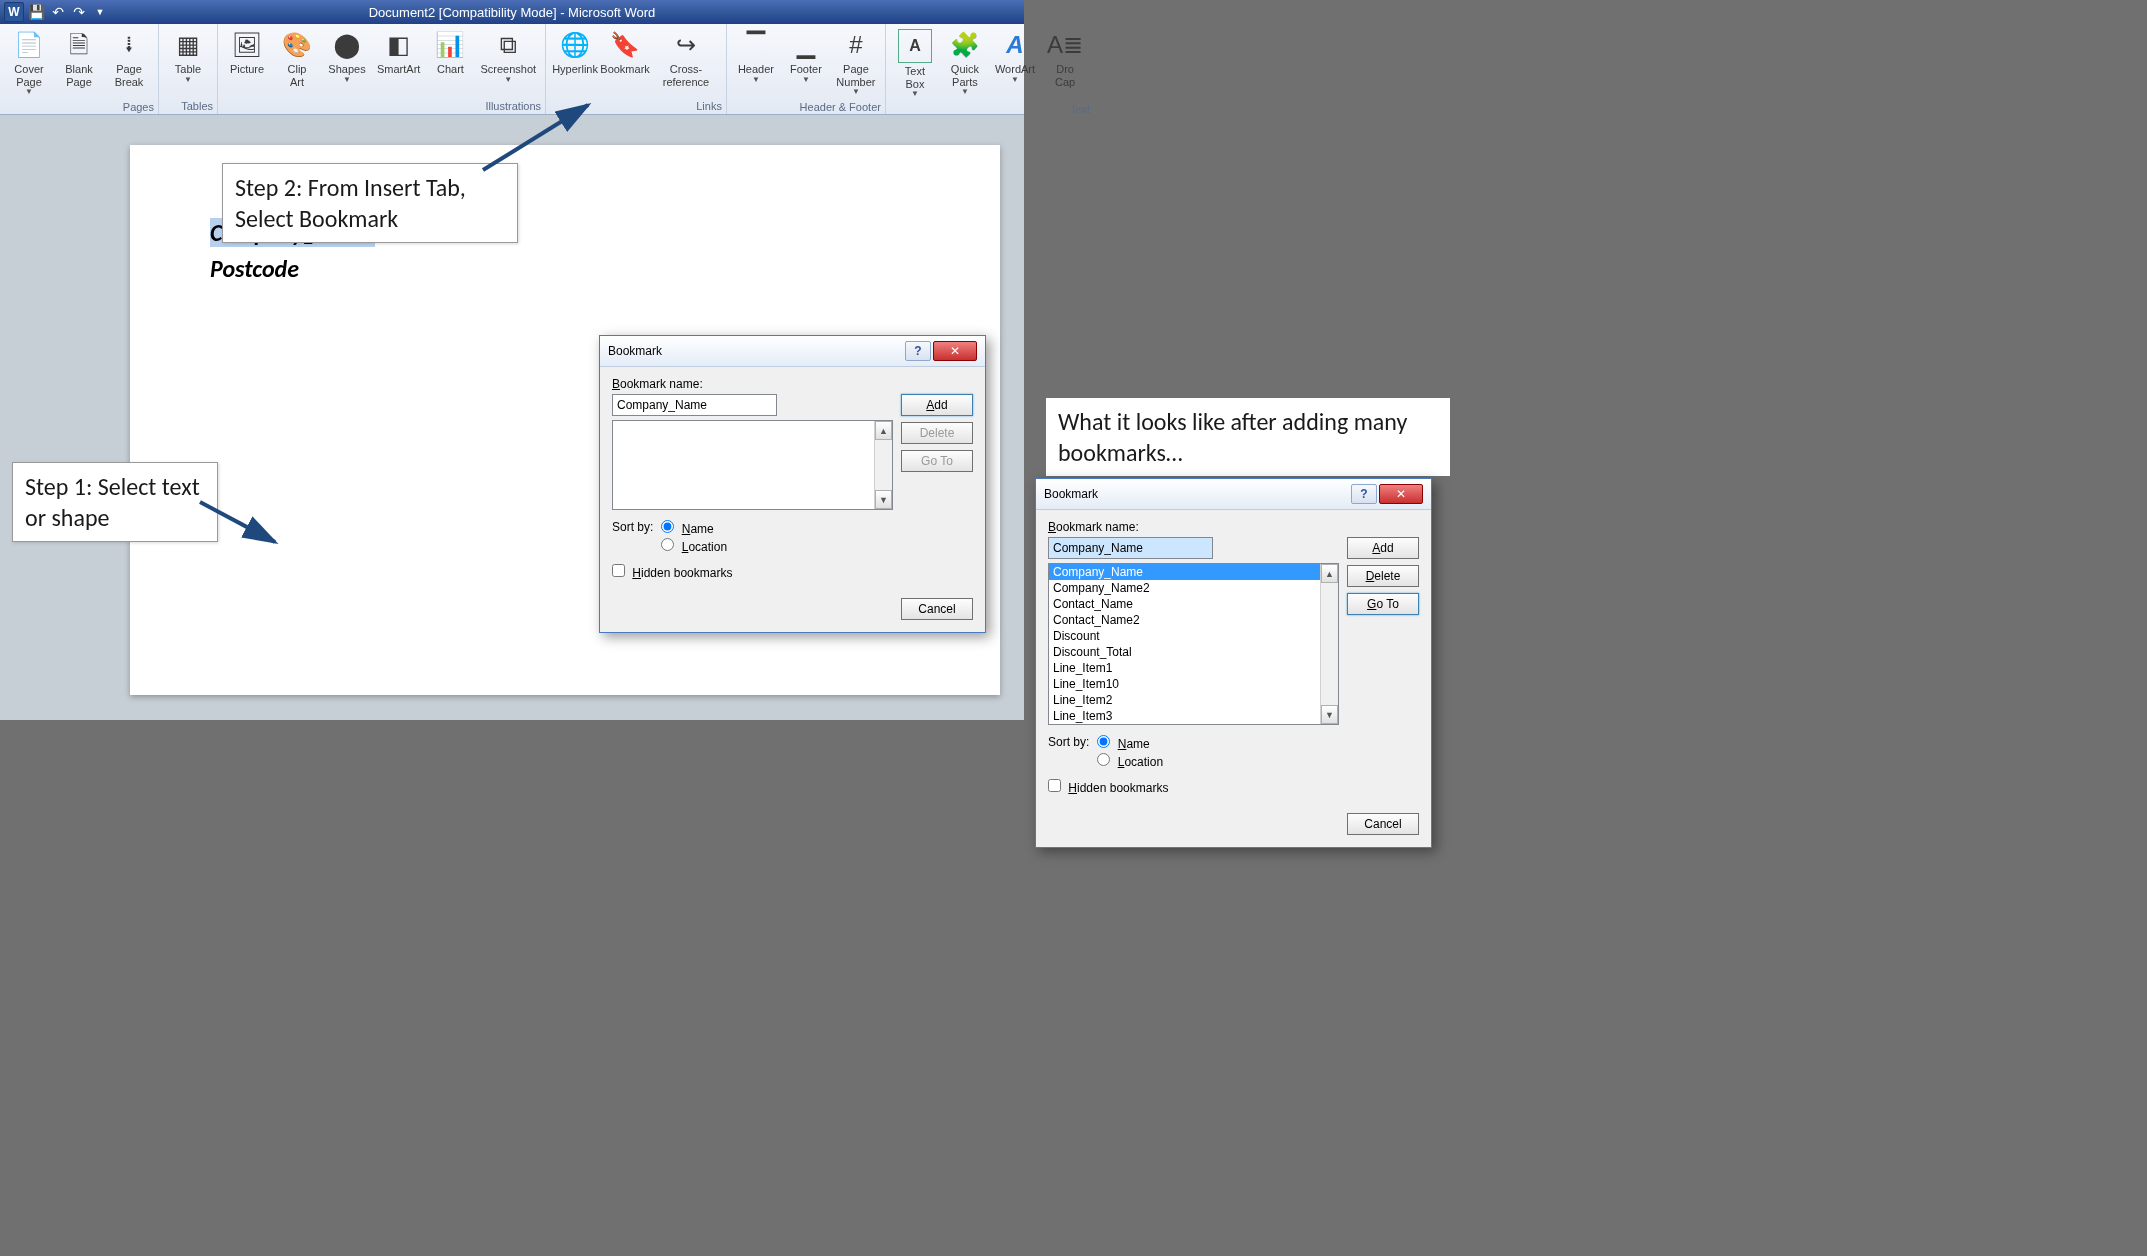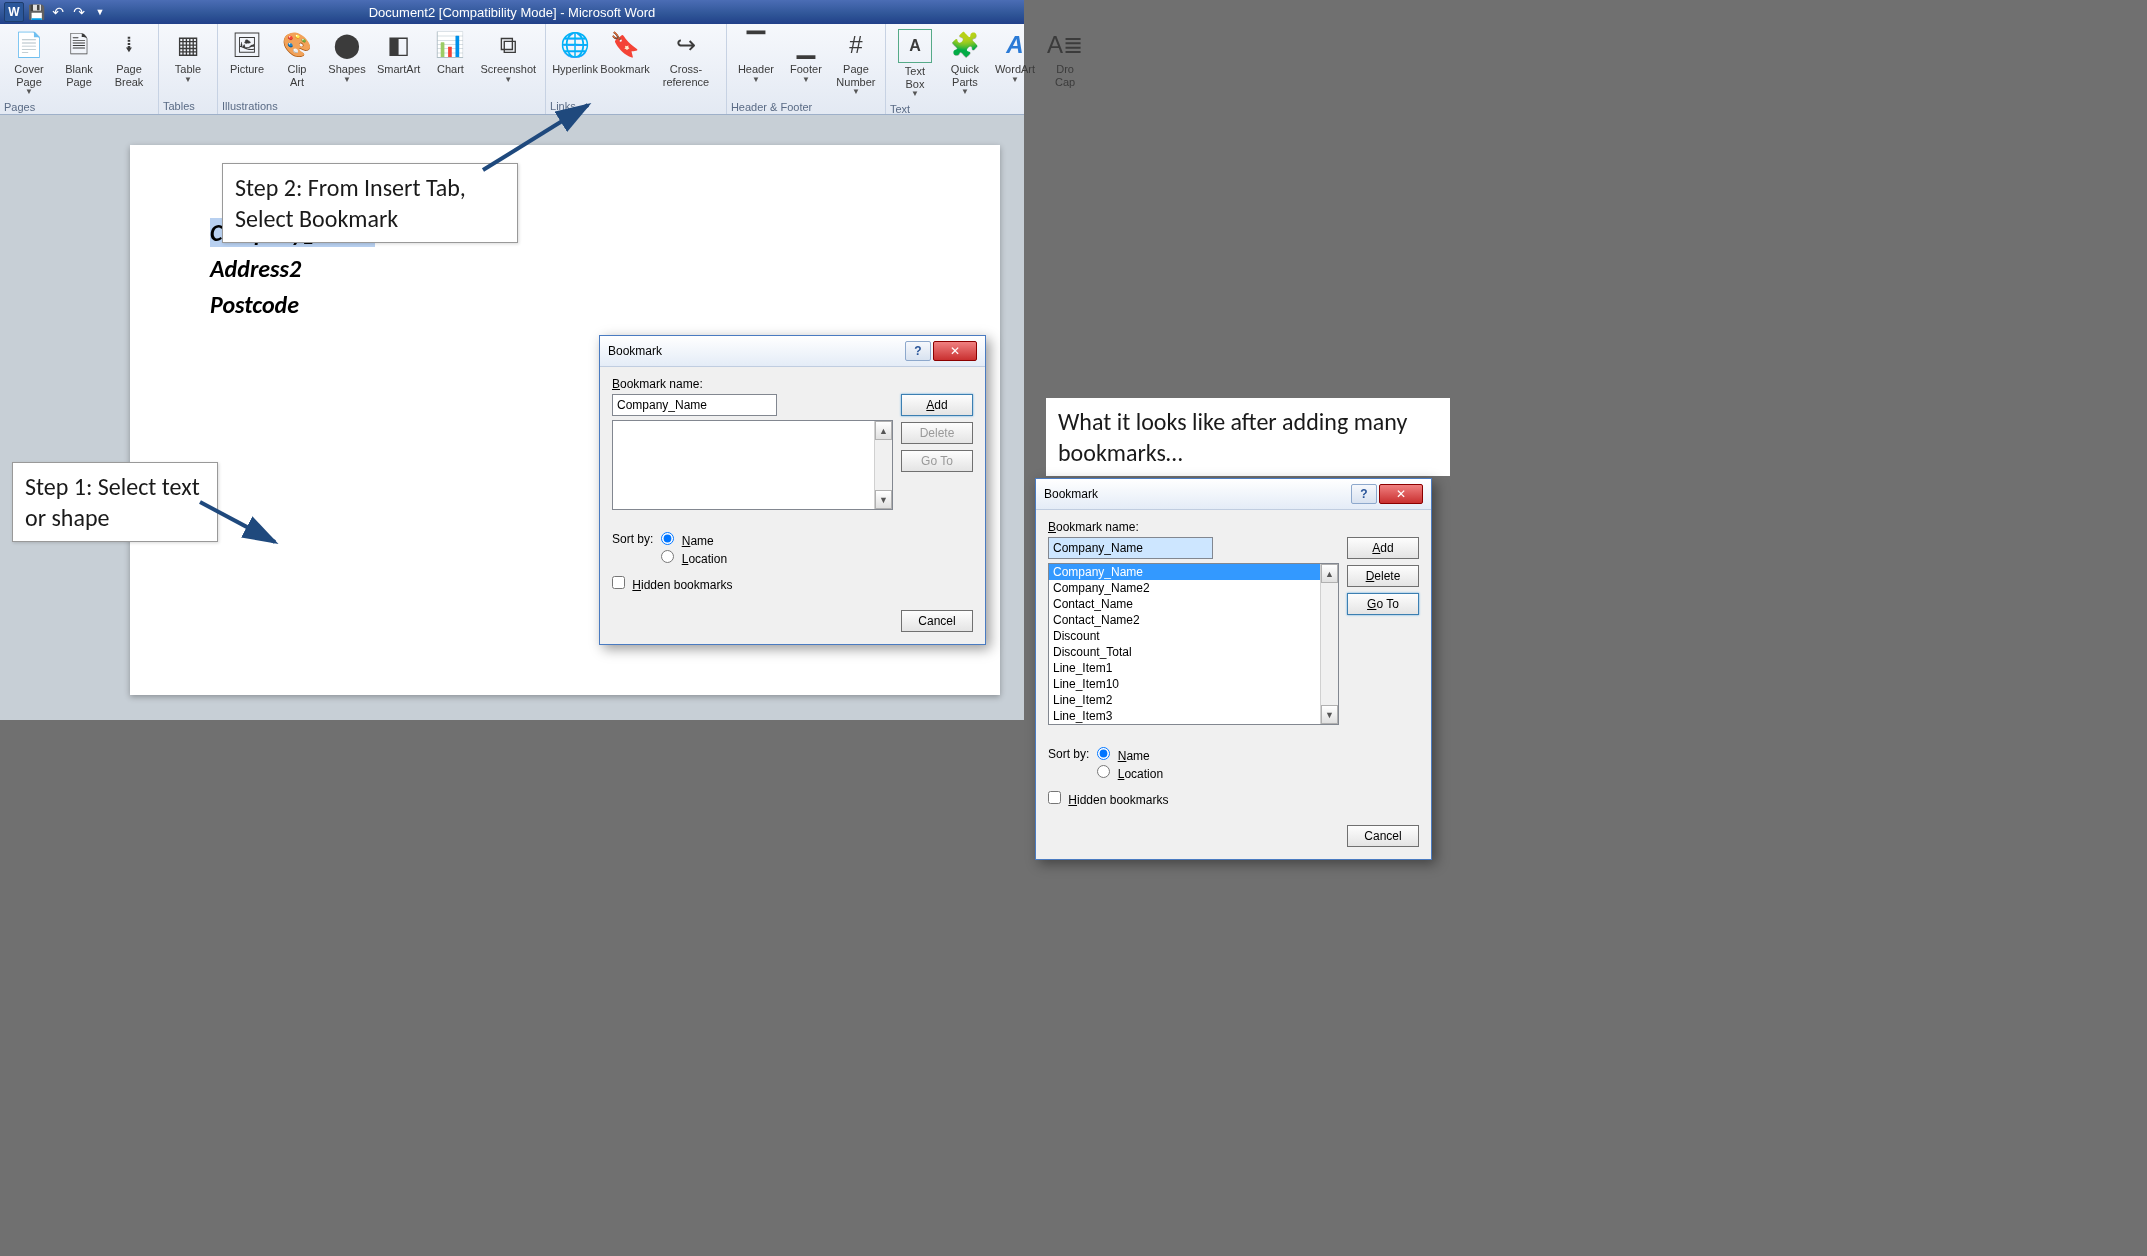--- a/index.html
+++ b/index.html
@@ -10,21 +10,21 @@
 .qat { display:flex; align-items:center; gap:5px; padding-left:4px; }
 .word-logo { width:18px; height:18px; background:#2b579a; color:#fff; font-size:12px; font-weight:bold; display:flex; align-items:center; justify-content:center; border-radius:2px; border:1px solid #1e3d6d; }
 .qat-icon { width:16px; height:16px; display:flex; align-items:center; justify-content:center; color:#fff; font-size:14px; }
 .ribbon-tabs { height:24px; background:#fff; display:flex; align-items:flex-end; border-bottom:1px solid #b5c4d9; }
 .ribbon-tab { padding:4px 13px; font-size:12px; color:#3b3b3b; cursor:pointer; }
 .ribbon-tab.file { background:#2a579a; color:#fff; border-radius:0 0 0 0; margin-right:4px; padding:4px 18px; }
 .ribbon-tab.active { background:#f4f6fa; border:1px solid #b5c4d9; border-bottom:none; border-radius:3px 3px 0 0; }
 .ribbon-body { background:linear-gradient(to bottom,#f6f8fc,#e3e9f3); height:90px; display:flex; border-bottom:1px solid #9eb0c9; }
 .ribbon-group { display:flex; flex-direction:column; border-right:1px solid #c7d2e3; padding:2px 4px 0; }
 .group-items { display:flex; flex:1; align-items:flex-start; }
-.group-label { font-size:11px; color:#5a6b85; text-align:left; padding:2px 0; }
+.group-label { font-size:11px; color:#5a6b85; text-align:right; padding:2px 0; }
 .ribbon-btn { display:flex; flex-direction:column; align-items:center; justify-content:flex-start; padding:3px 5px; font-size:11px; color:#3b3b3b; min-width:40px; text-align:center; cursor:pointer; line-height:1.15; }
 .ribbon-btn .ico { width:32px; height:32px; margin-bottom:2px; display:flex; align-items:center; justify-content:center; font-size:24px; }
 .ribbon-btn .drop { font-size:8px; color:#555; margin-top:-1px; }
 .document-area { background:#c7cfd6; padding:30px 0 0 130px; height:575px; position:relative; }
 .page { width:870px; height:550px; background:#fff; box-shadow:0 2px 6px rgba(0,0,0,0.3); padding:40px; box-sizing:border-box; position:relative; }
 .doc-date { font-size:24px; font-family:Calibri,sans-serif; margin-top:100px; margin-left:30px; }
 .doc-fields { margin-top:30px; margin-left:40px; font-family:Calibri,sans-serif; font-size:24px; font-style:italic; font-weight:bold; line-height:1.5; }
 .doc-fields .selected { background:#b8d0f0; }
 .callout { position:absolute; background:#fff; border:1px solid #999; padding:8px 12px; font-size:24px; font-family:Calibri,sans-serif; color:#1a1a1a; line-height:1.3; box-shadow:1px 1px 3px rgba(0,0,0,0.15); }
 .arrow { position:absolute; pointer-events:none; }
@@ -41,21 +41,21 @@
 .dlg-input { flex:1; border:1px solid #828790; padding:3px 4px; font-size:12px; background:#fff; }
 .dlg-btn { width:70px; padding:3px 0; font-size:12px; border:1px solid #707070; background:linear-gradient(to bottom,#fdfdfd,#e4e4e4); text-align:center; cursor:pointer; }
 .dlg-btn.primary { border:1px solid #3c7fb1; box-shadow:0 0 2px #5aa7e0; }
 .dlg-btn.disabled { color:#9a9a9a; }
 .dlg-list { border:1px solid #828790; background:#fff; height:88px; margin-top:4px; position:relative; }
 .dlg-list.tall { height:160px; overflow:hidden; }
 .dlg-list-item { padding:1px 4px; font-size:12px; }
 .dlg-list-item.selected { background:#3399ff; color:#fff; }
 .dlg-scroll { position:absolute; right:0; top:0; bottom:0; width:17px; background:#f0f0f0; border-left:1px solid #d0d0d0; display:flex; flex-direction:column; }
 .dlg-scroll-btn { height:17px; background:linear-gradient(to bottom,#fff,#e0e0e0); border:1px solid #b0b0b0; display:flex; align-items:center; justify-content:center; font-size:9px; color:#555; }
-.dlg-sort { margin-top:22px; display:flex; align-items:flex-start; font-size:12px; gap:8px; }
+.dlg-sort { margin-top:10px; display:flex; align-items:flex-start; font-size:12px; gap:8px; }
 .dlg-radios { display:flex; flex-direction:column; gap:2px; }
 .dlg-check { margin-top:10px; display:flex; align-items:center; gap:4px; font-size:12px; }
 .dlg-footer { display:flex; justify-content:flex-end; padding:8px 12px 12px; }
 input[type=radio],input[type=checkbox]{ margin:0 4px 0 0; }
 </style>
 </head>
 <body>
 
 <div class="word-window">
   <div class="titlebar titlebar-dark">
@@ -197,21 +197,20 @@
 Cap</span>
           </div>
       </div>
       <div class="group-label">Text</div>
     </div>
   </div>
   <div class="document-area">
     <div class="page">
       <div class="doc-fields">
         <div><span class="selected">Company_Name</span></div>
-        <div>Address2</div>
         <div>Postcode</div>
       </div>
     </div>
   </div>
 </div>
 
 <div class="callout" style="left:12px; top:462px; width:180px;">Step 1:  Select text or shape</div>
 <div class="callout" style="left:200px; top:163px; width:270px;margin-left:22px;">Step 2:  From Insert Tab, Select Bookmark</div>
 <div class="callout" style="left:632px; top:496px; width:280px; border:none; box-shadow:none;">Step 3: Enter a Name, then Select Add</div>
 <div class="callout" style="left:1046px; top:398px; width:380px; border:none; box-shadow:none;">What it looks like after adding many bookmarks…</div>

